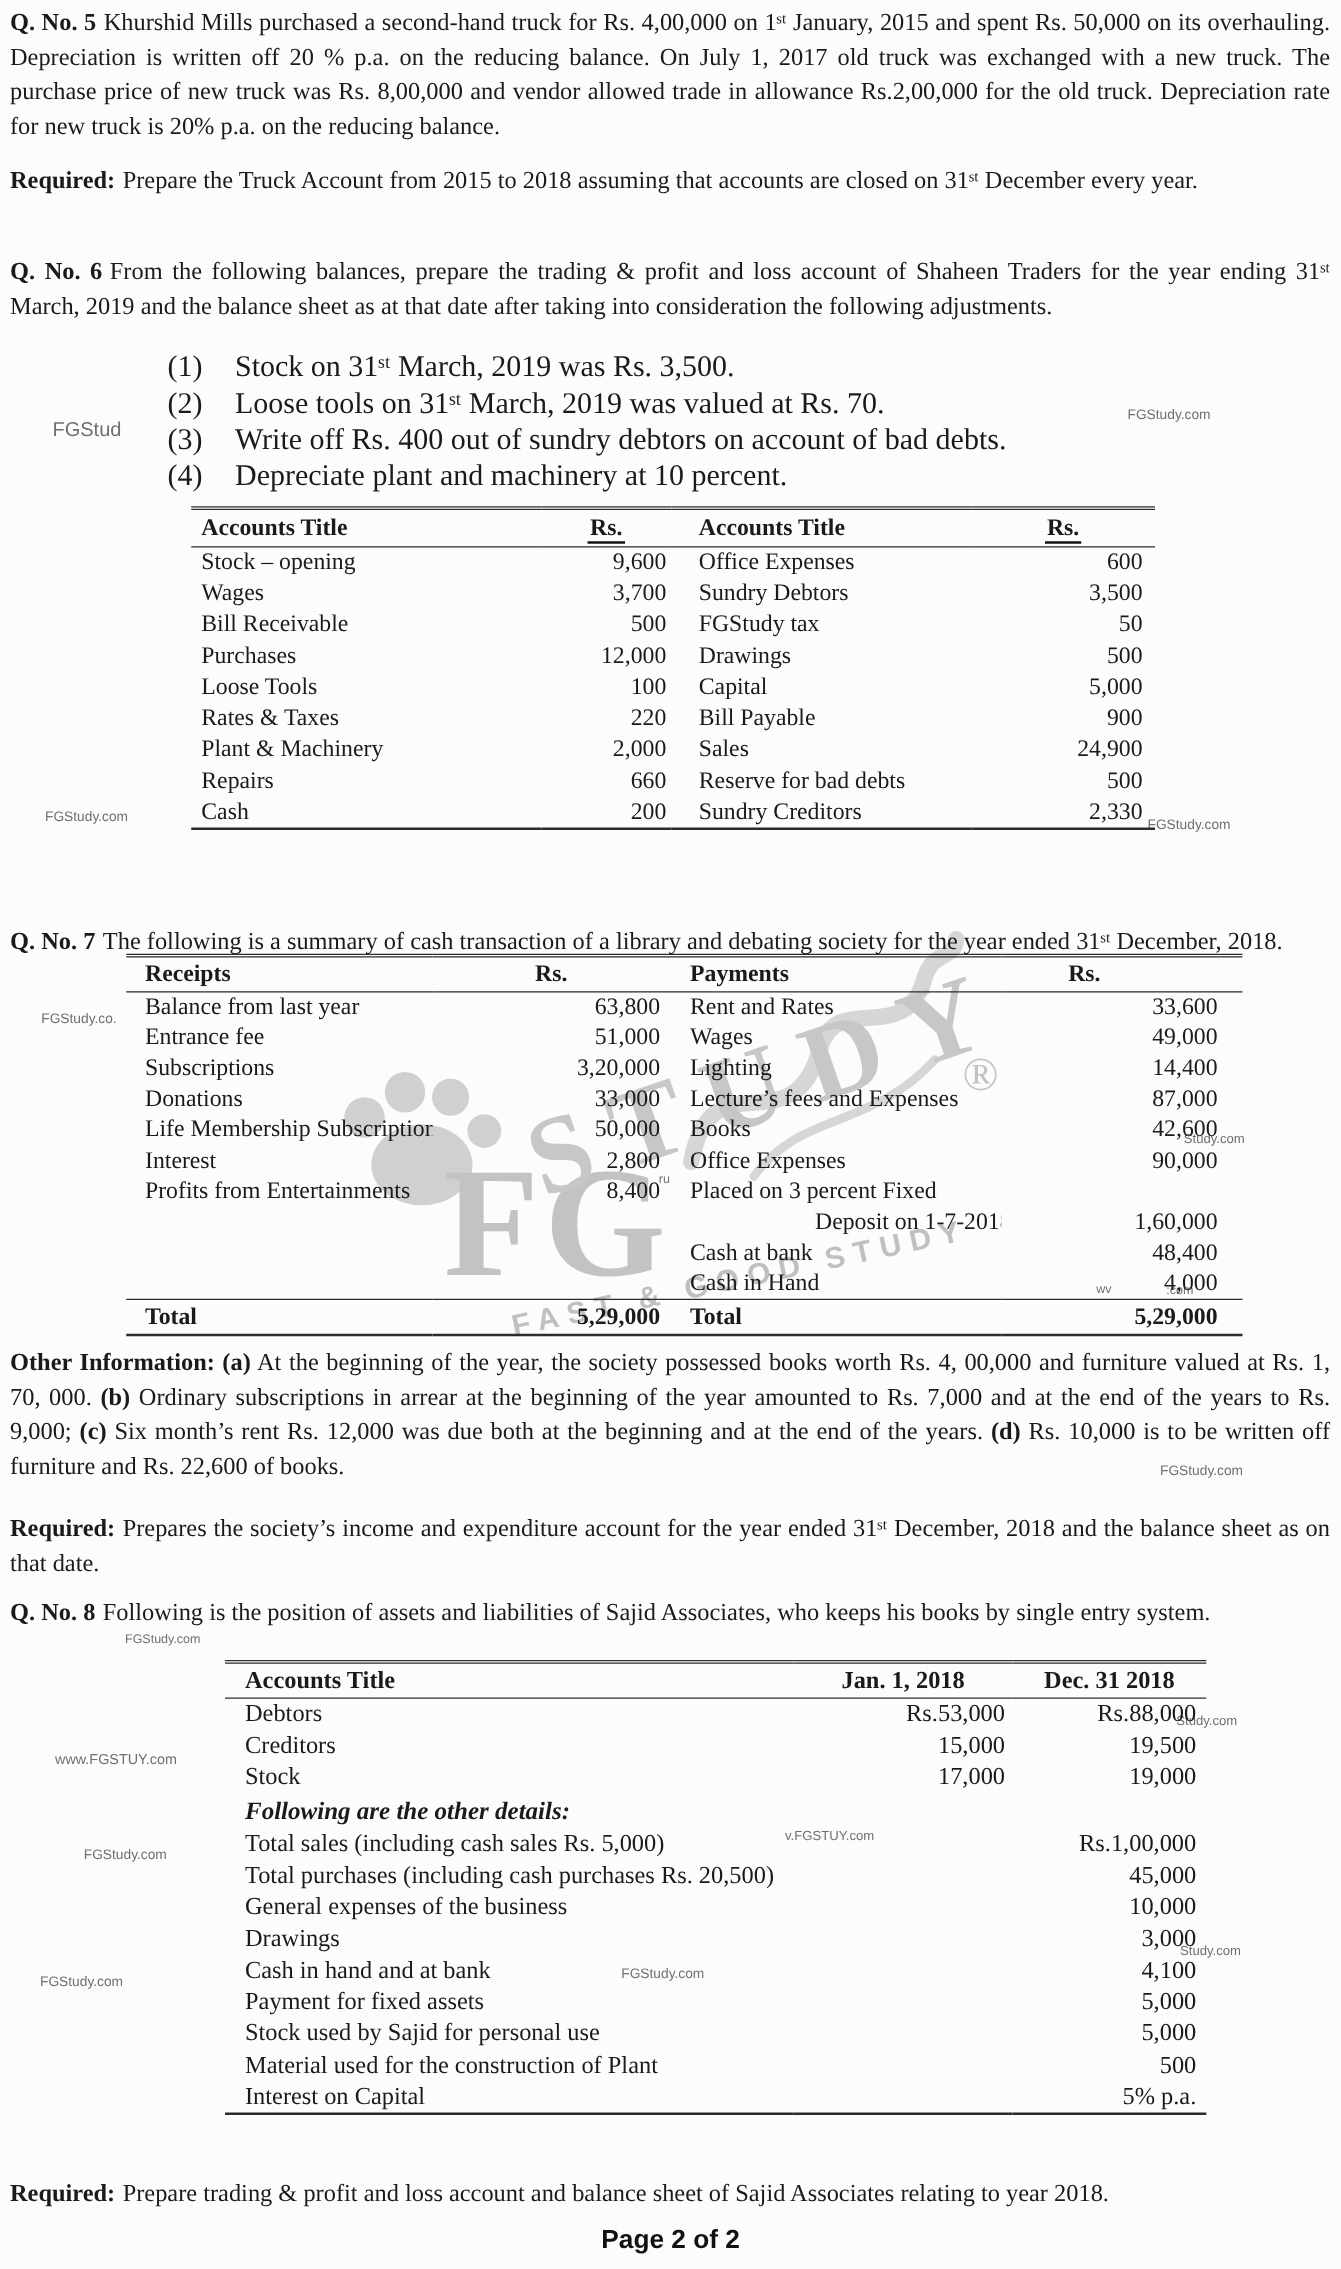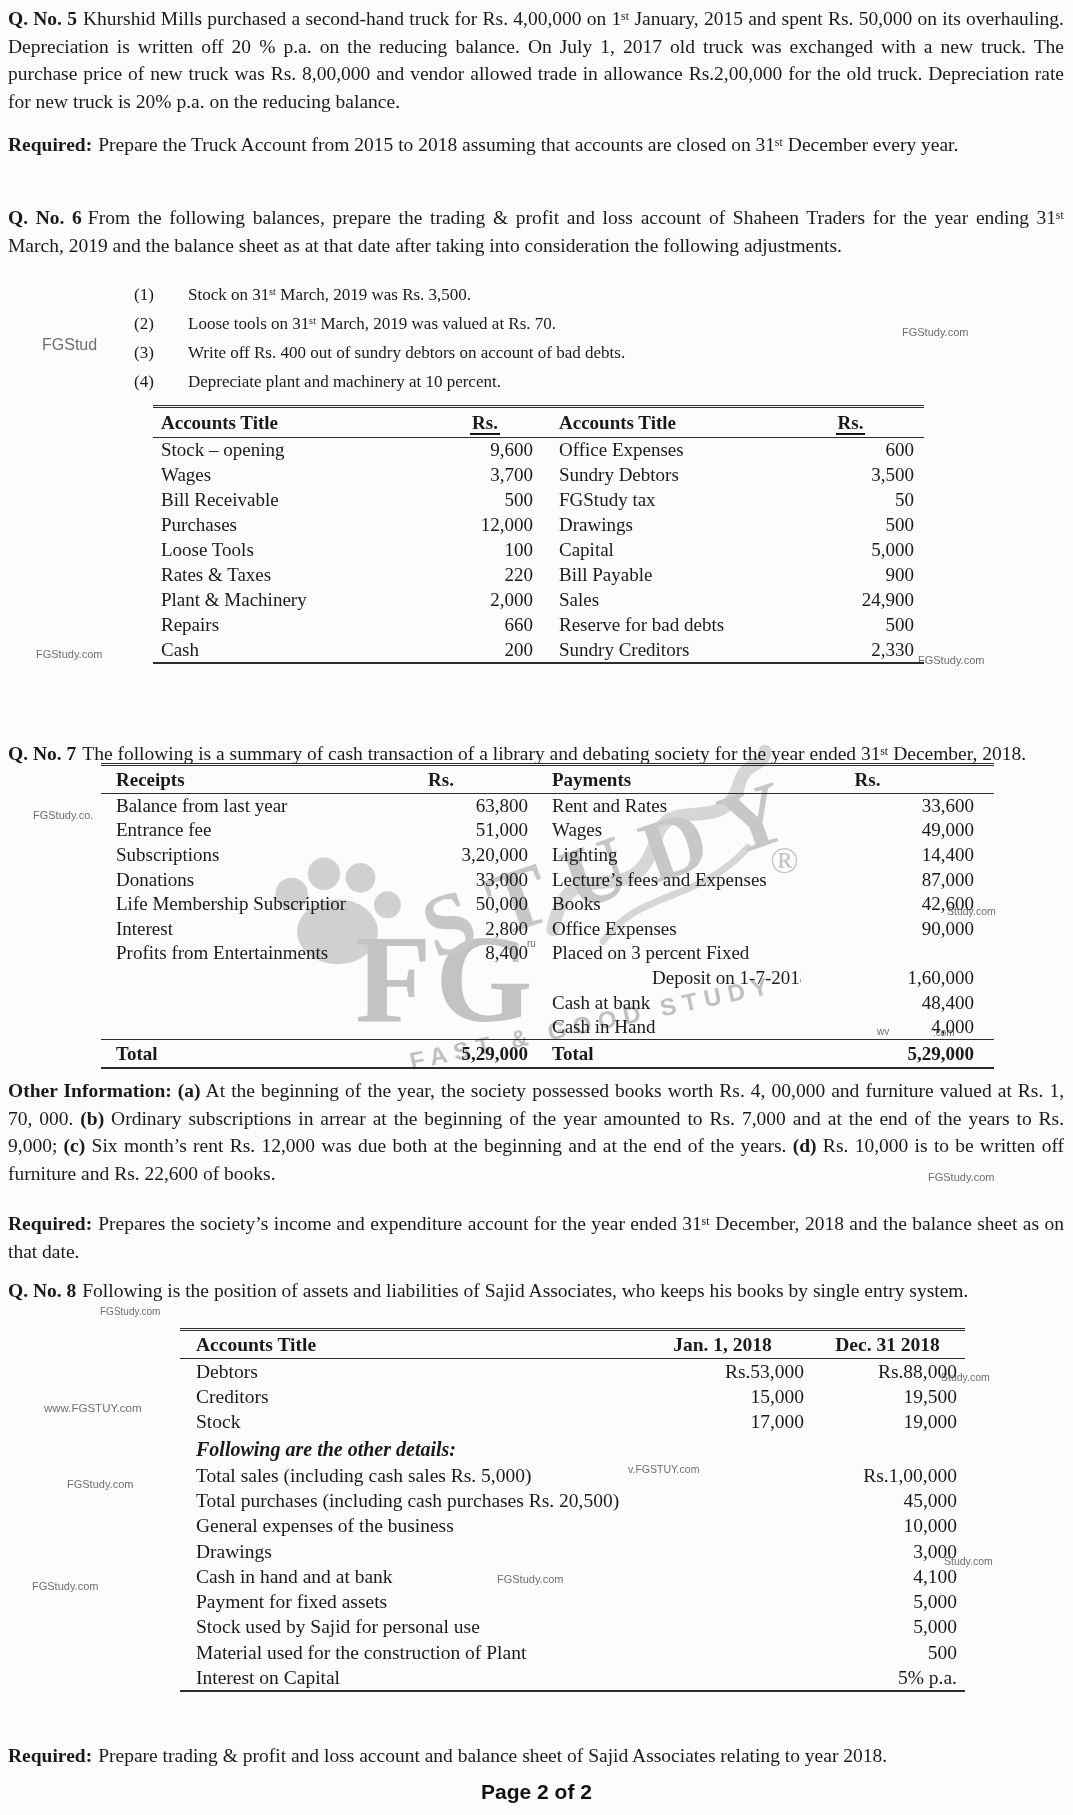--- a/index.html
+++ b/index.html
@@ -13,21 +13,21 @@
   .layer-content { position:absolute; inset:0; z-index:2; }
   .layer-wm { position:absolute; inset:0; z-index:1; }
 
   .para { position:absolute; left:8px; width:1056px; text-align:justify; font-size:19.5px; line-height:27.5px; }
   .b { font-weight:bold; }
   .lbl { font-weight:bold; padding-right:6px; }
 
   .q5   { top:5px; }
   .req5 { top:131px; }
   .q6   { top:204px; }
-  .adjustments { position:absolute; left:134px; top:280px; width:860px; font-size:17px; line-height:29px; }
+  .adjustments { position:absolute; left:134px; top:280px; width:860px; font-size:24px; line-height:29px; }
   .adj-num { display:inline-block; width:54px; }
   .q7   { top:692px;margin-top:48px; }
   .other{ top:1077px; }
   .req7 { top:1210px; }
   .q8   { top:1277px; }
   .req8 { top:1742px; }
   .footer {
     position:absolute; top:1780px; left:0; width:1073px; text-align:center;
     font-family:"Liberation Sans","DejaVu Sans",sans-serif; font-weight:bold; font-size:21px; color:#111;
   }

